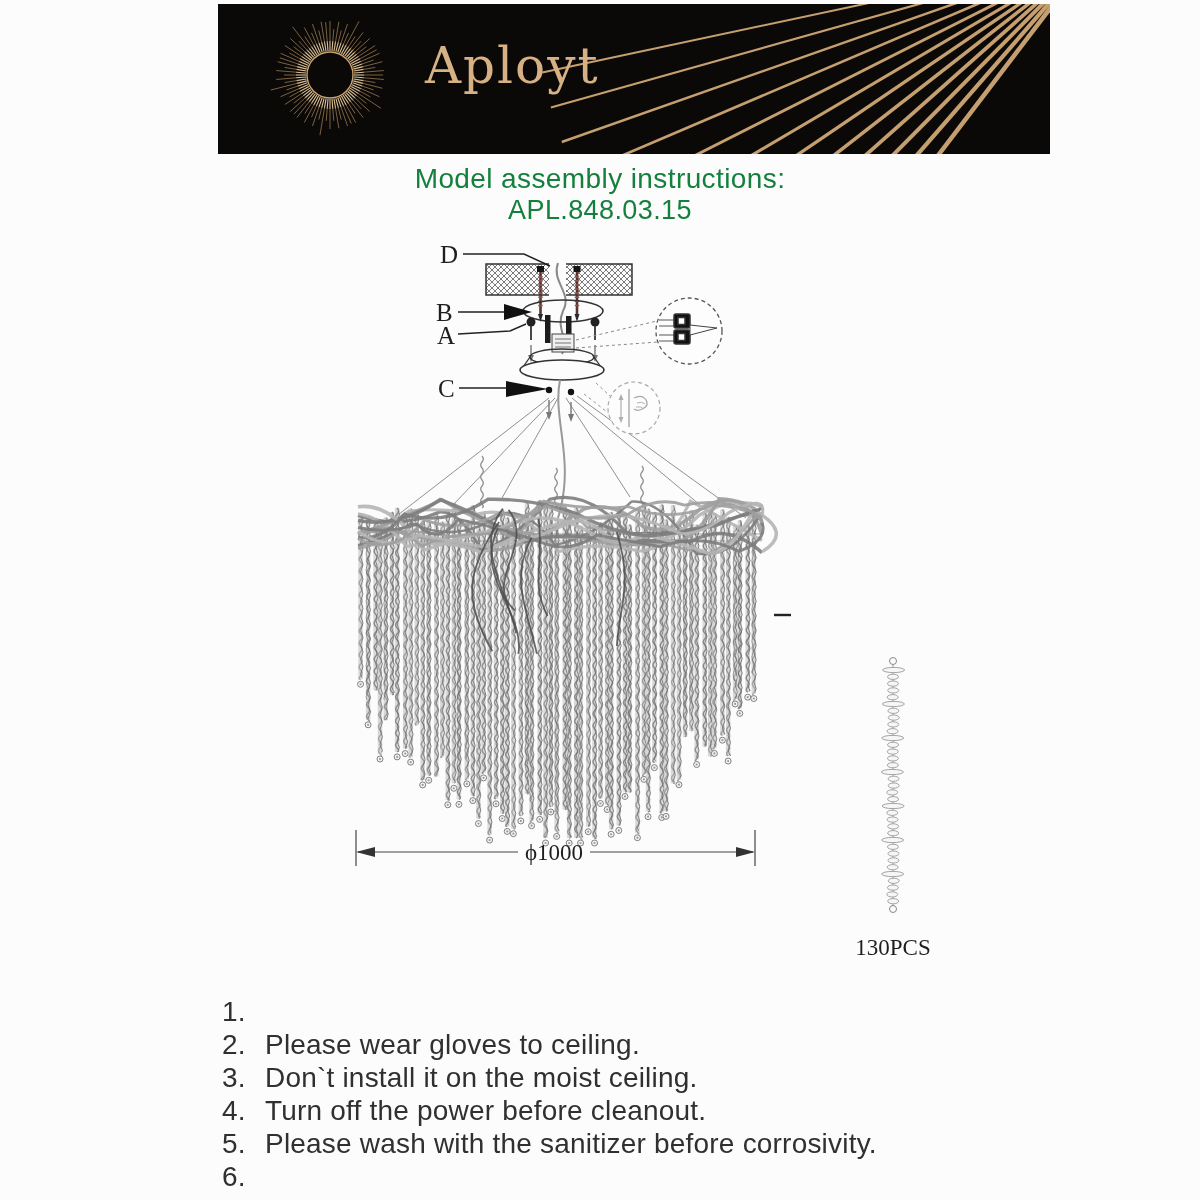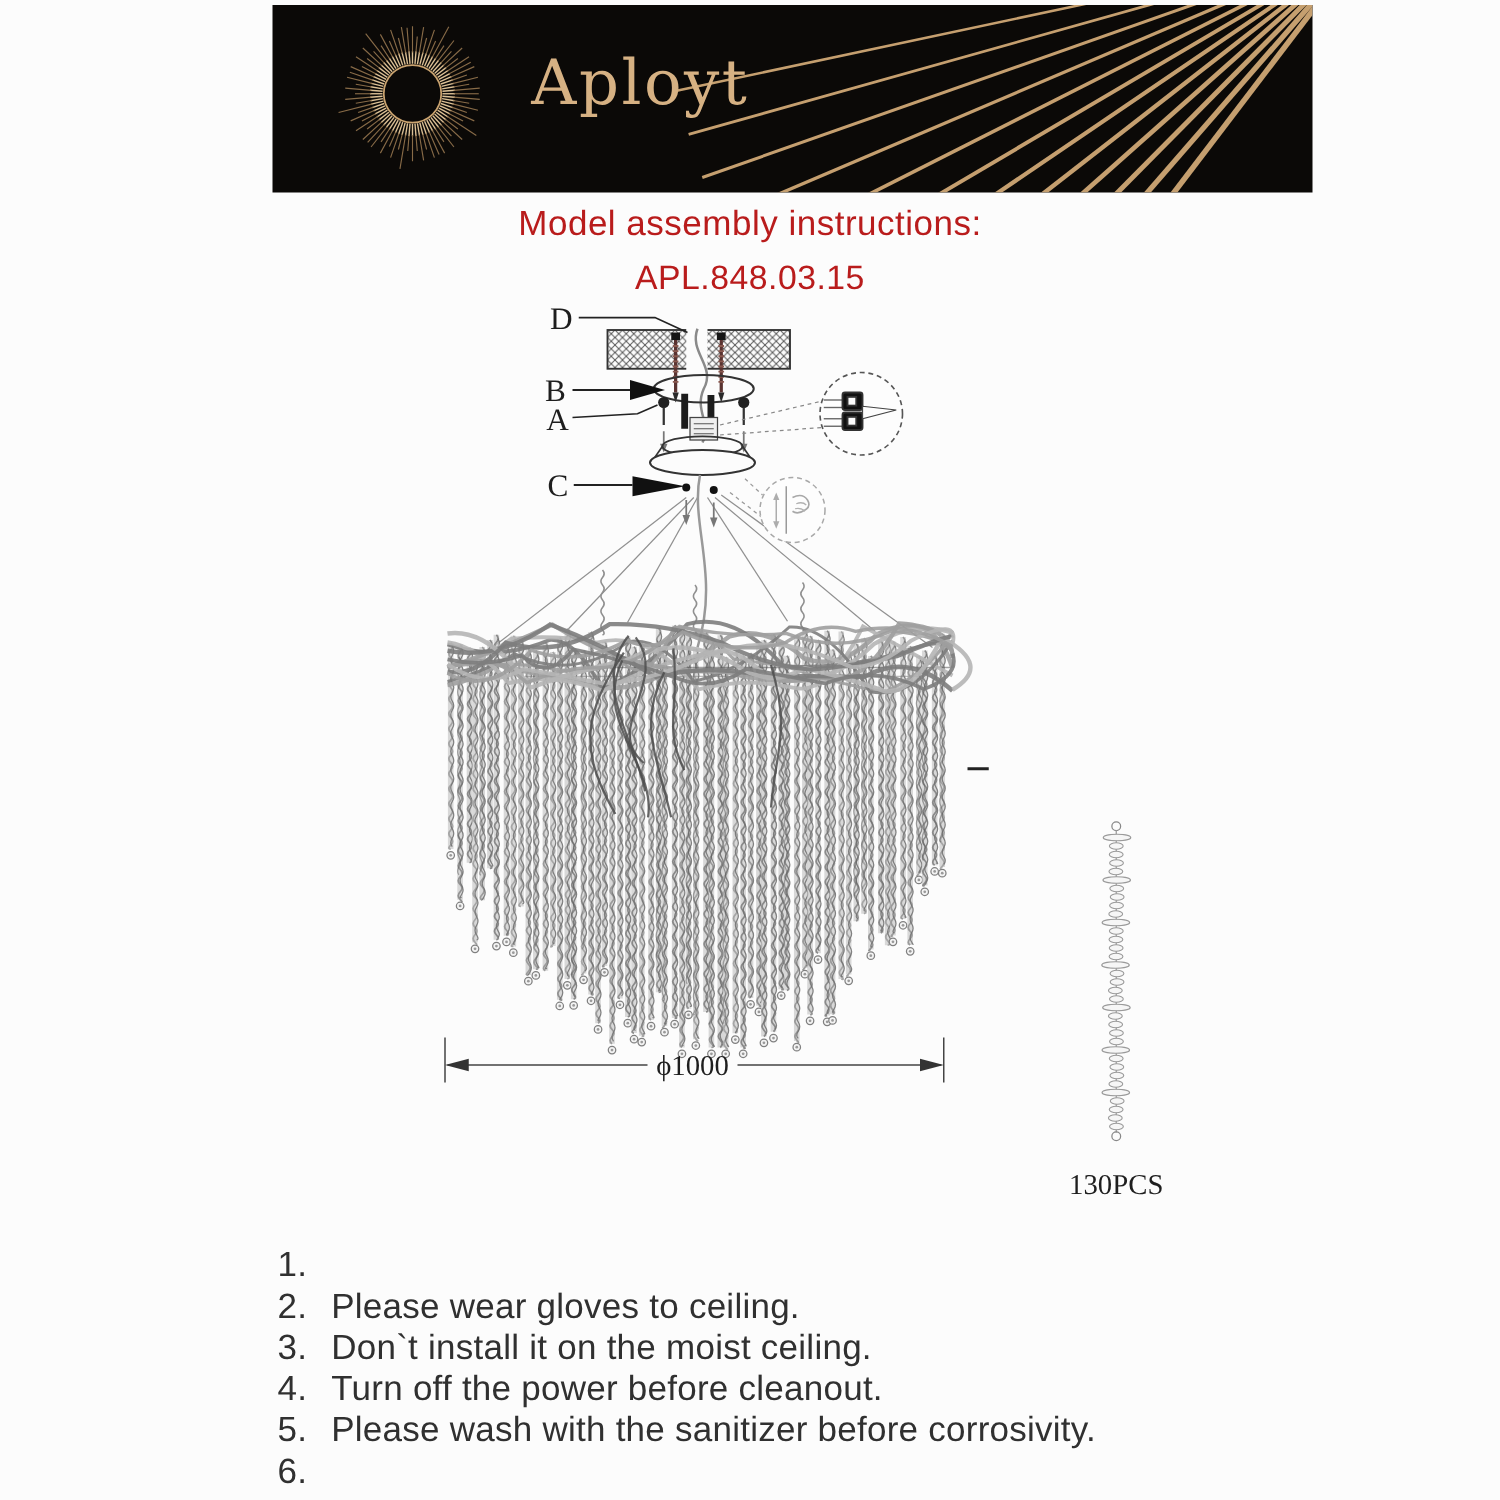--- a/index.html
+++ b/index.html
@@ -4,23 +4,23 @@
 <style>
   html,body{margin:0;padding:0;background:#ffffff;}
   .page{position:relative;width:1200px;height:1200px;background:#fcfcfc;overflow:hidden;
         font-family:"Liberation Sans",sans-serif;}
   
   .banner{position:absolute;left:183px;top:4px;width:832px;height:150px;background:#0b0907;overflow:hidden;margin-left:35px;}
   .banner svg{position:absolute;left:0;top:0;}
   .brand{position:absolute;left:207px;top:33px;font-family:"DejaVu Serif","Liberation Serif",serif;
          font-size:50px;font-weight:400;letter-spacing:2px;color:#d6b183;}
   
-  .title-wrap{position:absolute;left:0;top:163px;width:1200px;text-align:center;color:#b91c1c;}
+  .title-wrap{position:absolute;left:0;top:163px;width:1200px;text-align:center;color:#15803d;}
   .title-line1{font-size:28px;letter-spacing:.4px;}
-  .title-line2{font-size:27px;letter-spacing:.4px;margin-top:12px;}
+  .title-line2{font-size:27px;letter-spacing:.4px;margin-top:0;}
   
   .diagram{position:absolute;left:0;top:0;width:1200px;height:1200px;}
   text.lbl{font-family:"Liberation Serif","DejaVu Serif",serif;font-size:25px;fill:#1e1e1e;}
   text.dim{font-family:"Liberation Serif","DejaVu Serif",serif;font-size:23px;fill:#1e1e1e;}
   
   .instructions{position:absolute;left:222px;top:996px;width:830px;color:#303030;}
   .instr-row{display:flex;align-items:baseline;height:33px;font-size:28px;letter-spacing:.2px;}
   .instr-num{width:43px;flex:0 0 43px;}
   .instr-text{white-space:nowrap;}
 </style>

